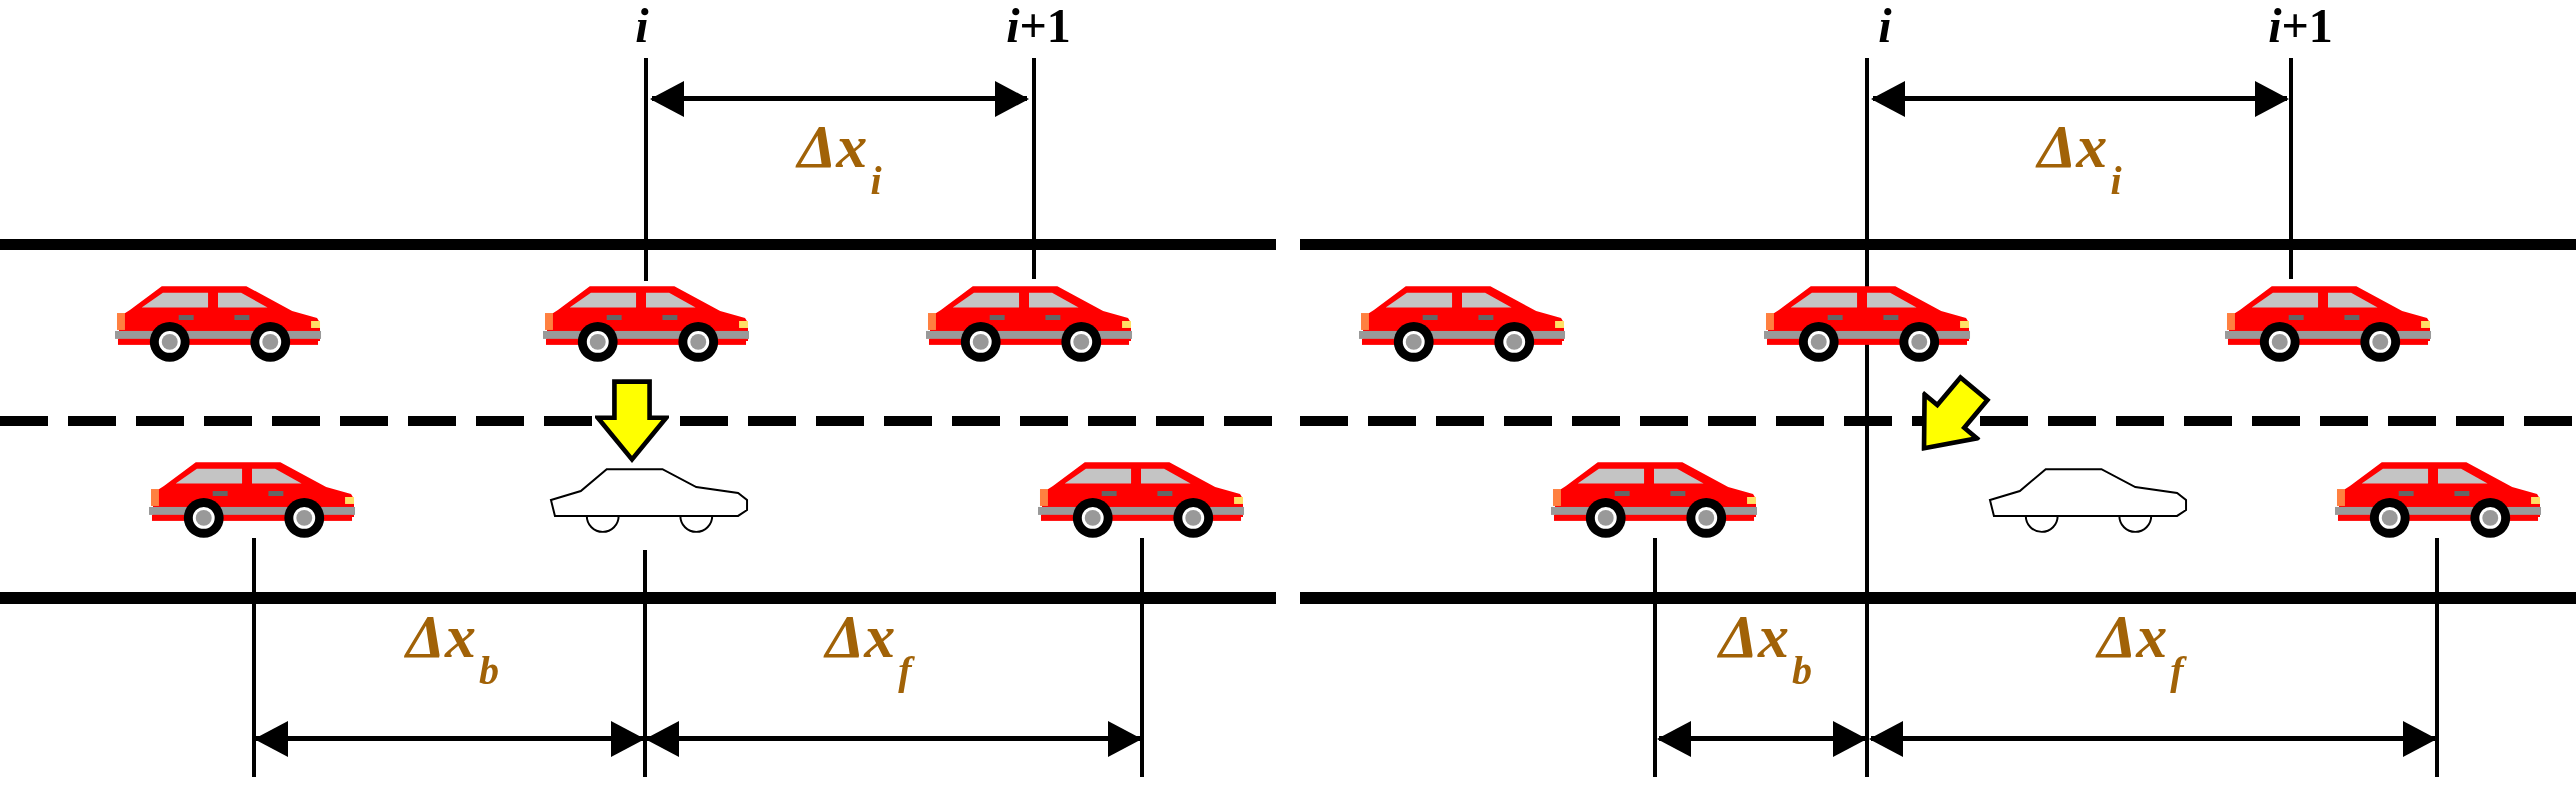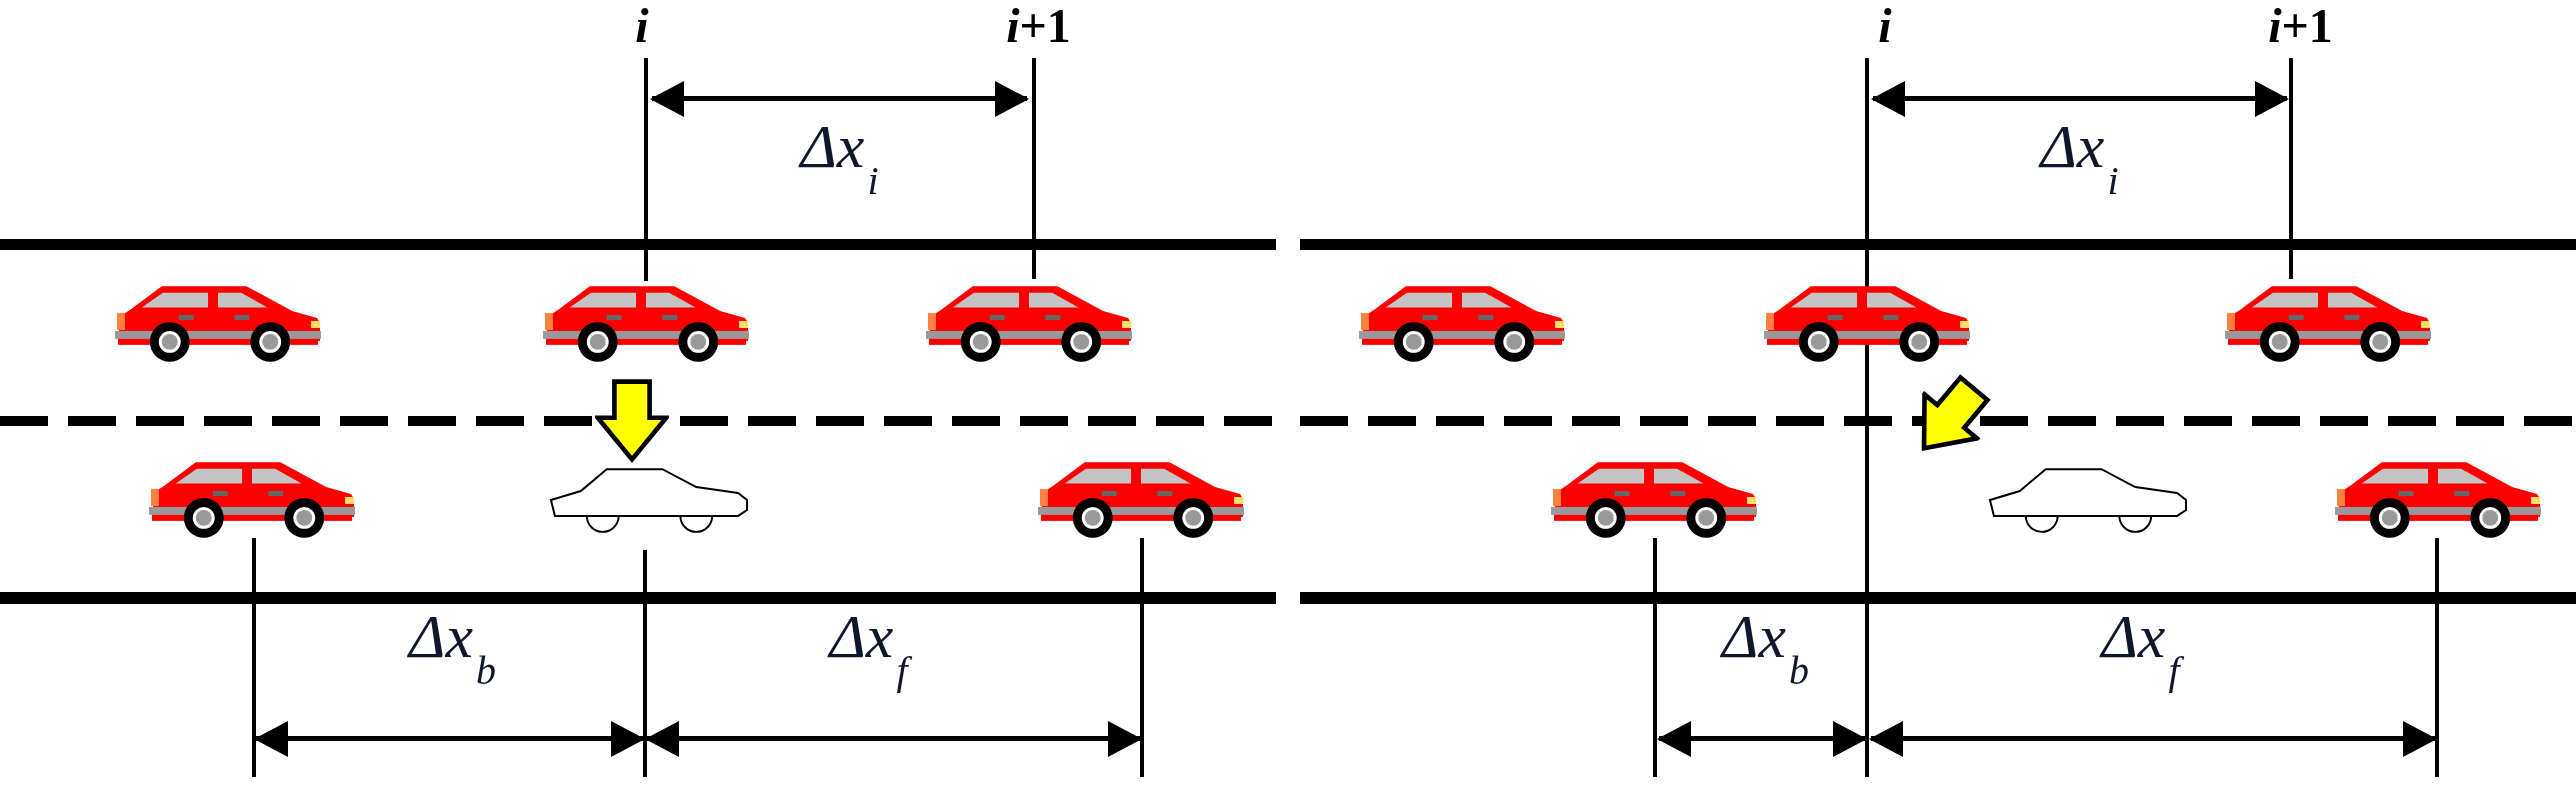--- a/index.html
+++ b/index.html
@@ -14,22 +14,22 @@
   .harrow{position:absolute;height:5px;background:#000;z-index:1;}
   .harrow::before{content:"";position:absolute;left:-2px;top:50%;transform:translateY(-50%);
             width:0;height:0;border-top:18px solid transparent;border-bottom:18px solid transparent;
             border-right:34px solid #000;}
   .harrow::after{content:"";position:absolute;right:-2px;top:50%;transform:translateY(-50%);
             width:0;height:0;border-top:18px solid transparent;border-bottom:18px solid transparent;
             border-left:34px solid #000;}
   .num-label{position:absolute;text-align:center;font-weight:bold;font-size:48px;line-height:1;
             color:#000;z-index:4;}
   .num-label .it{font-style:italic;}
-  .dx{position:absolute;text-align:center;font-weight:normal;font-style:italic;font-size:62px;
-            line-height:1;color:#0f172a;z-index:4;white-space:nowrap;}
+  .dx{position:absolute;text-align:center;font-weight:bold;font-style:italic;font-size:62px;
+            line-height:1;color:#a16207;z-index:4;white-space:nowrap;}
   .dx sub{font-size:40px;line-height:0;position:relative;top:14px;margin-left:3px;font-style:italic;}
   .car{position:absolute;z-index:2;}
   .yarrow{position:absolute;z-index:3;}
   .defs{position:absolute;width:0;height:0;overflow:hidden;}
 </style>
 </head>
 <body>
 
 <svg class="defs" aria-hidden="true">
   <symbol id="sym-red-car" viewBox="0 0 210 85">

